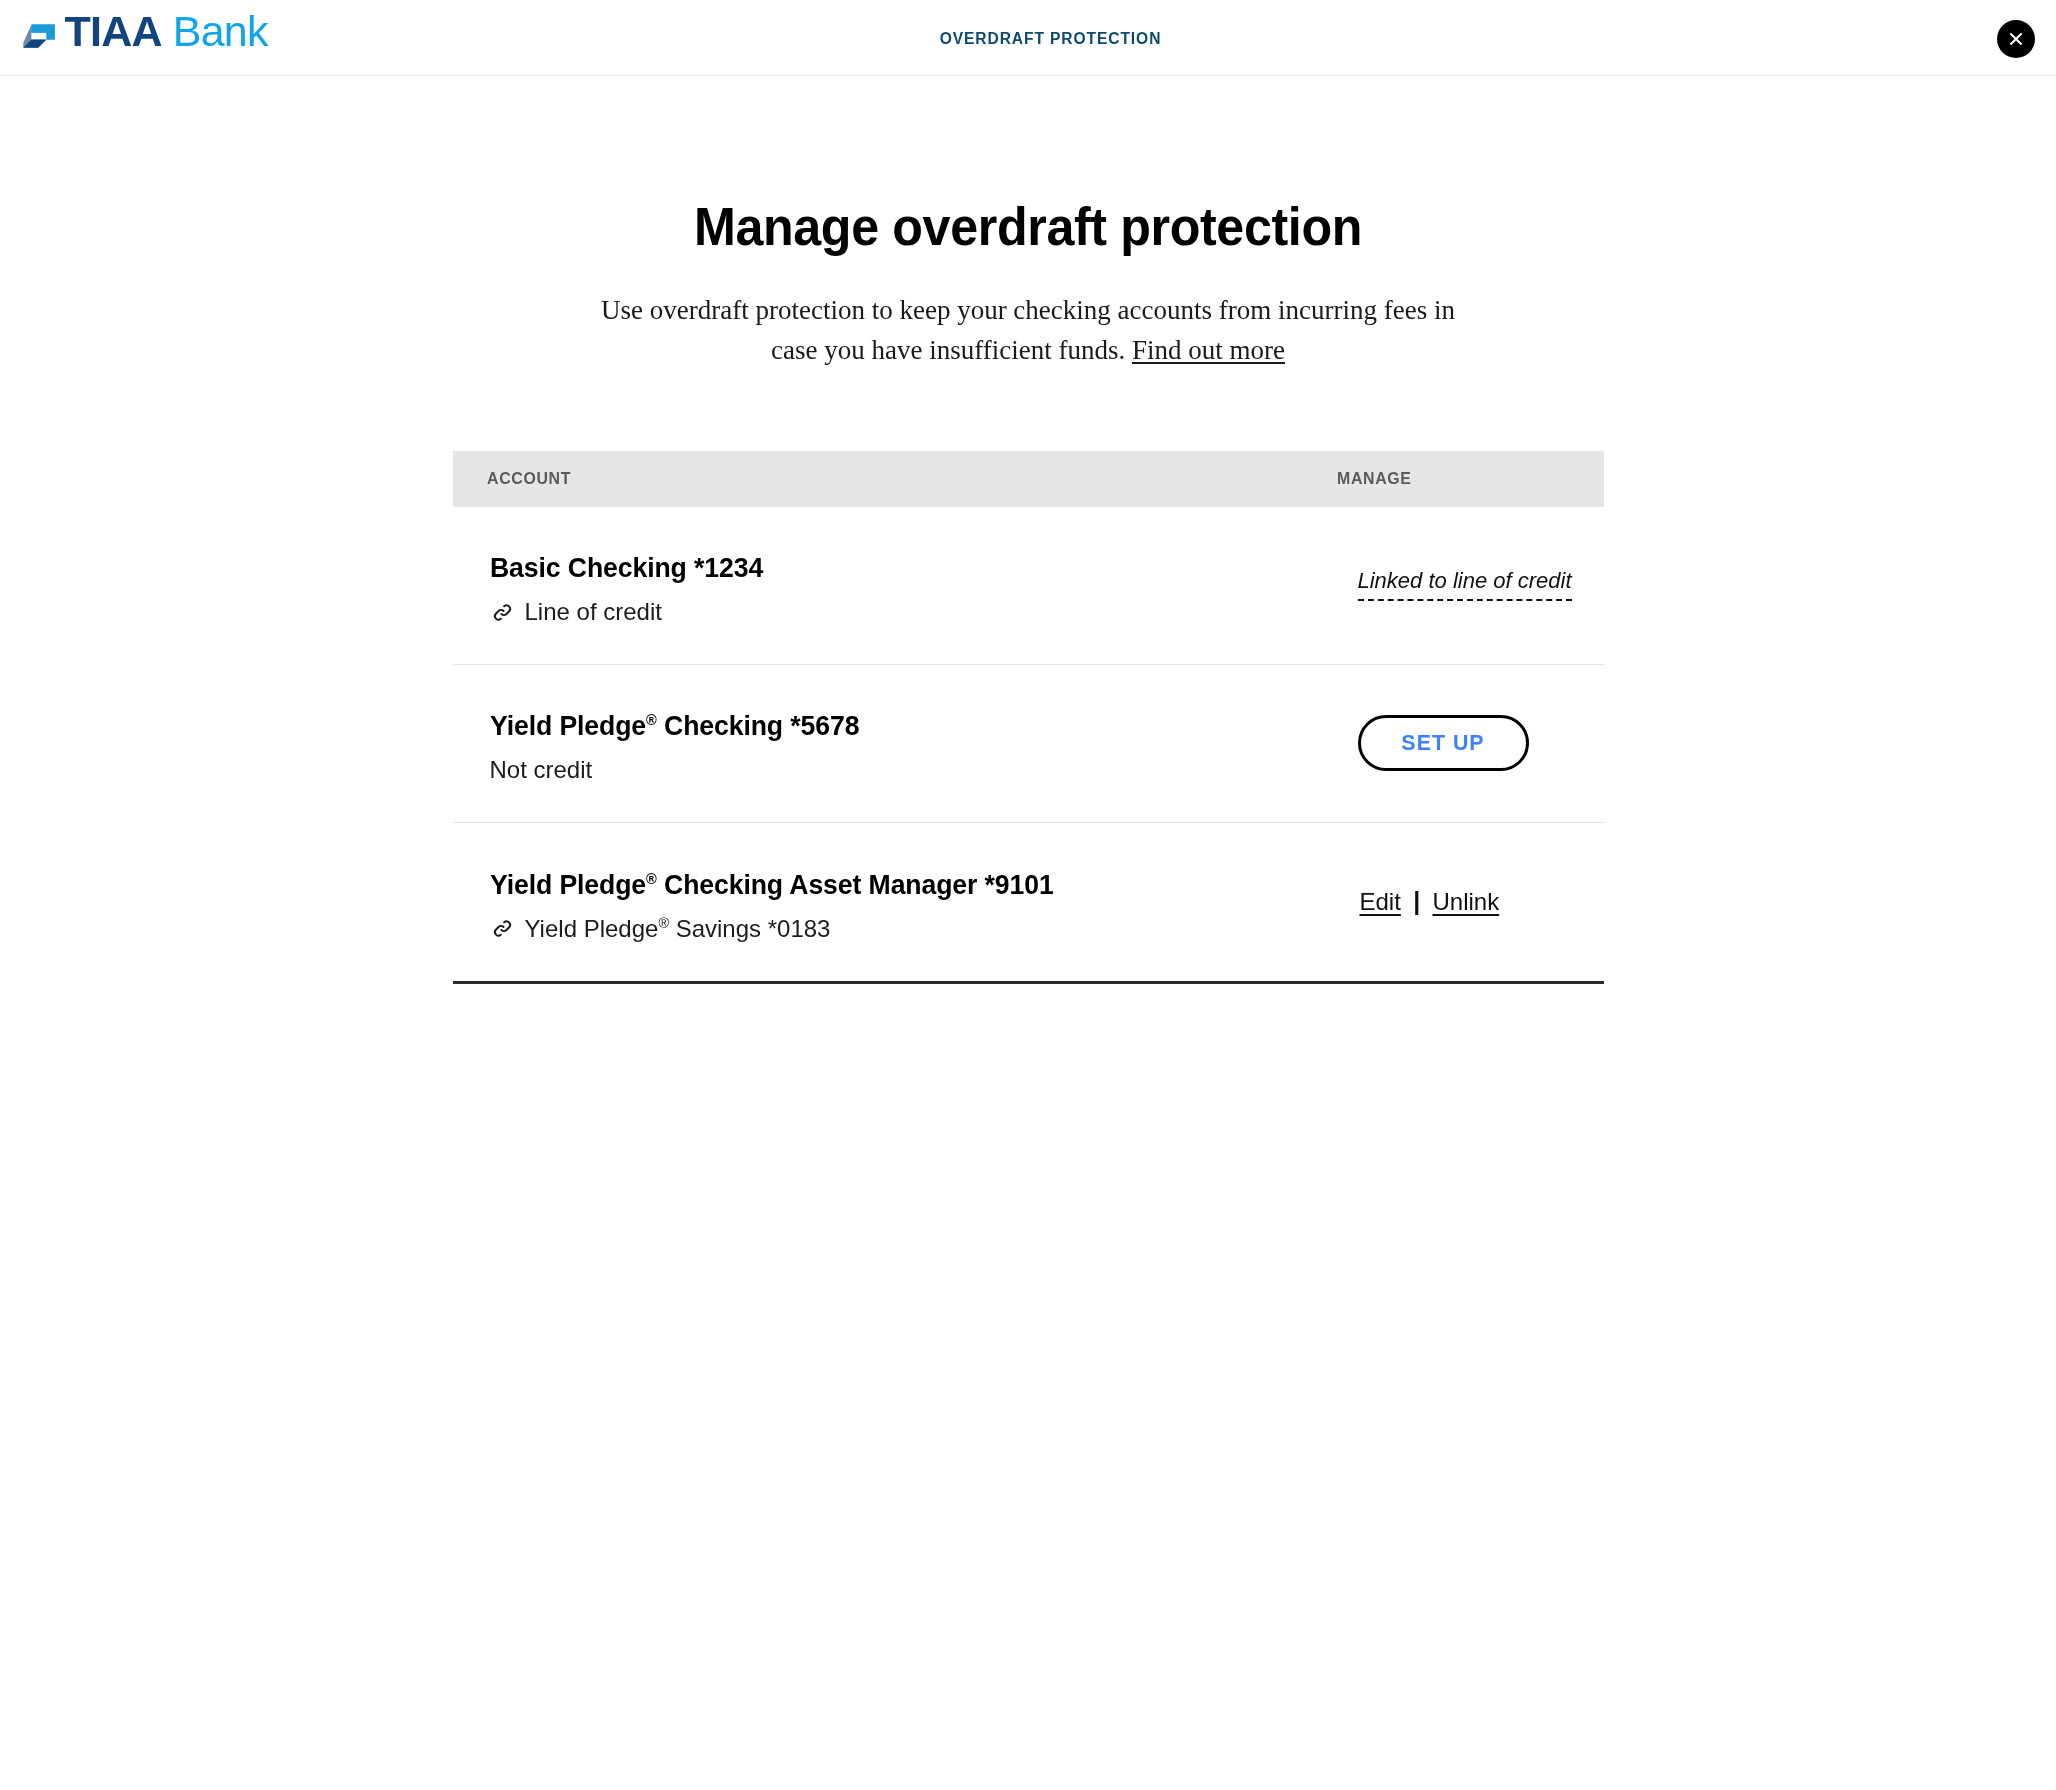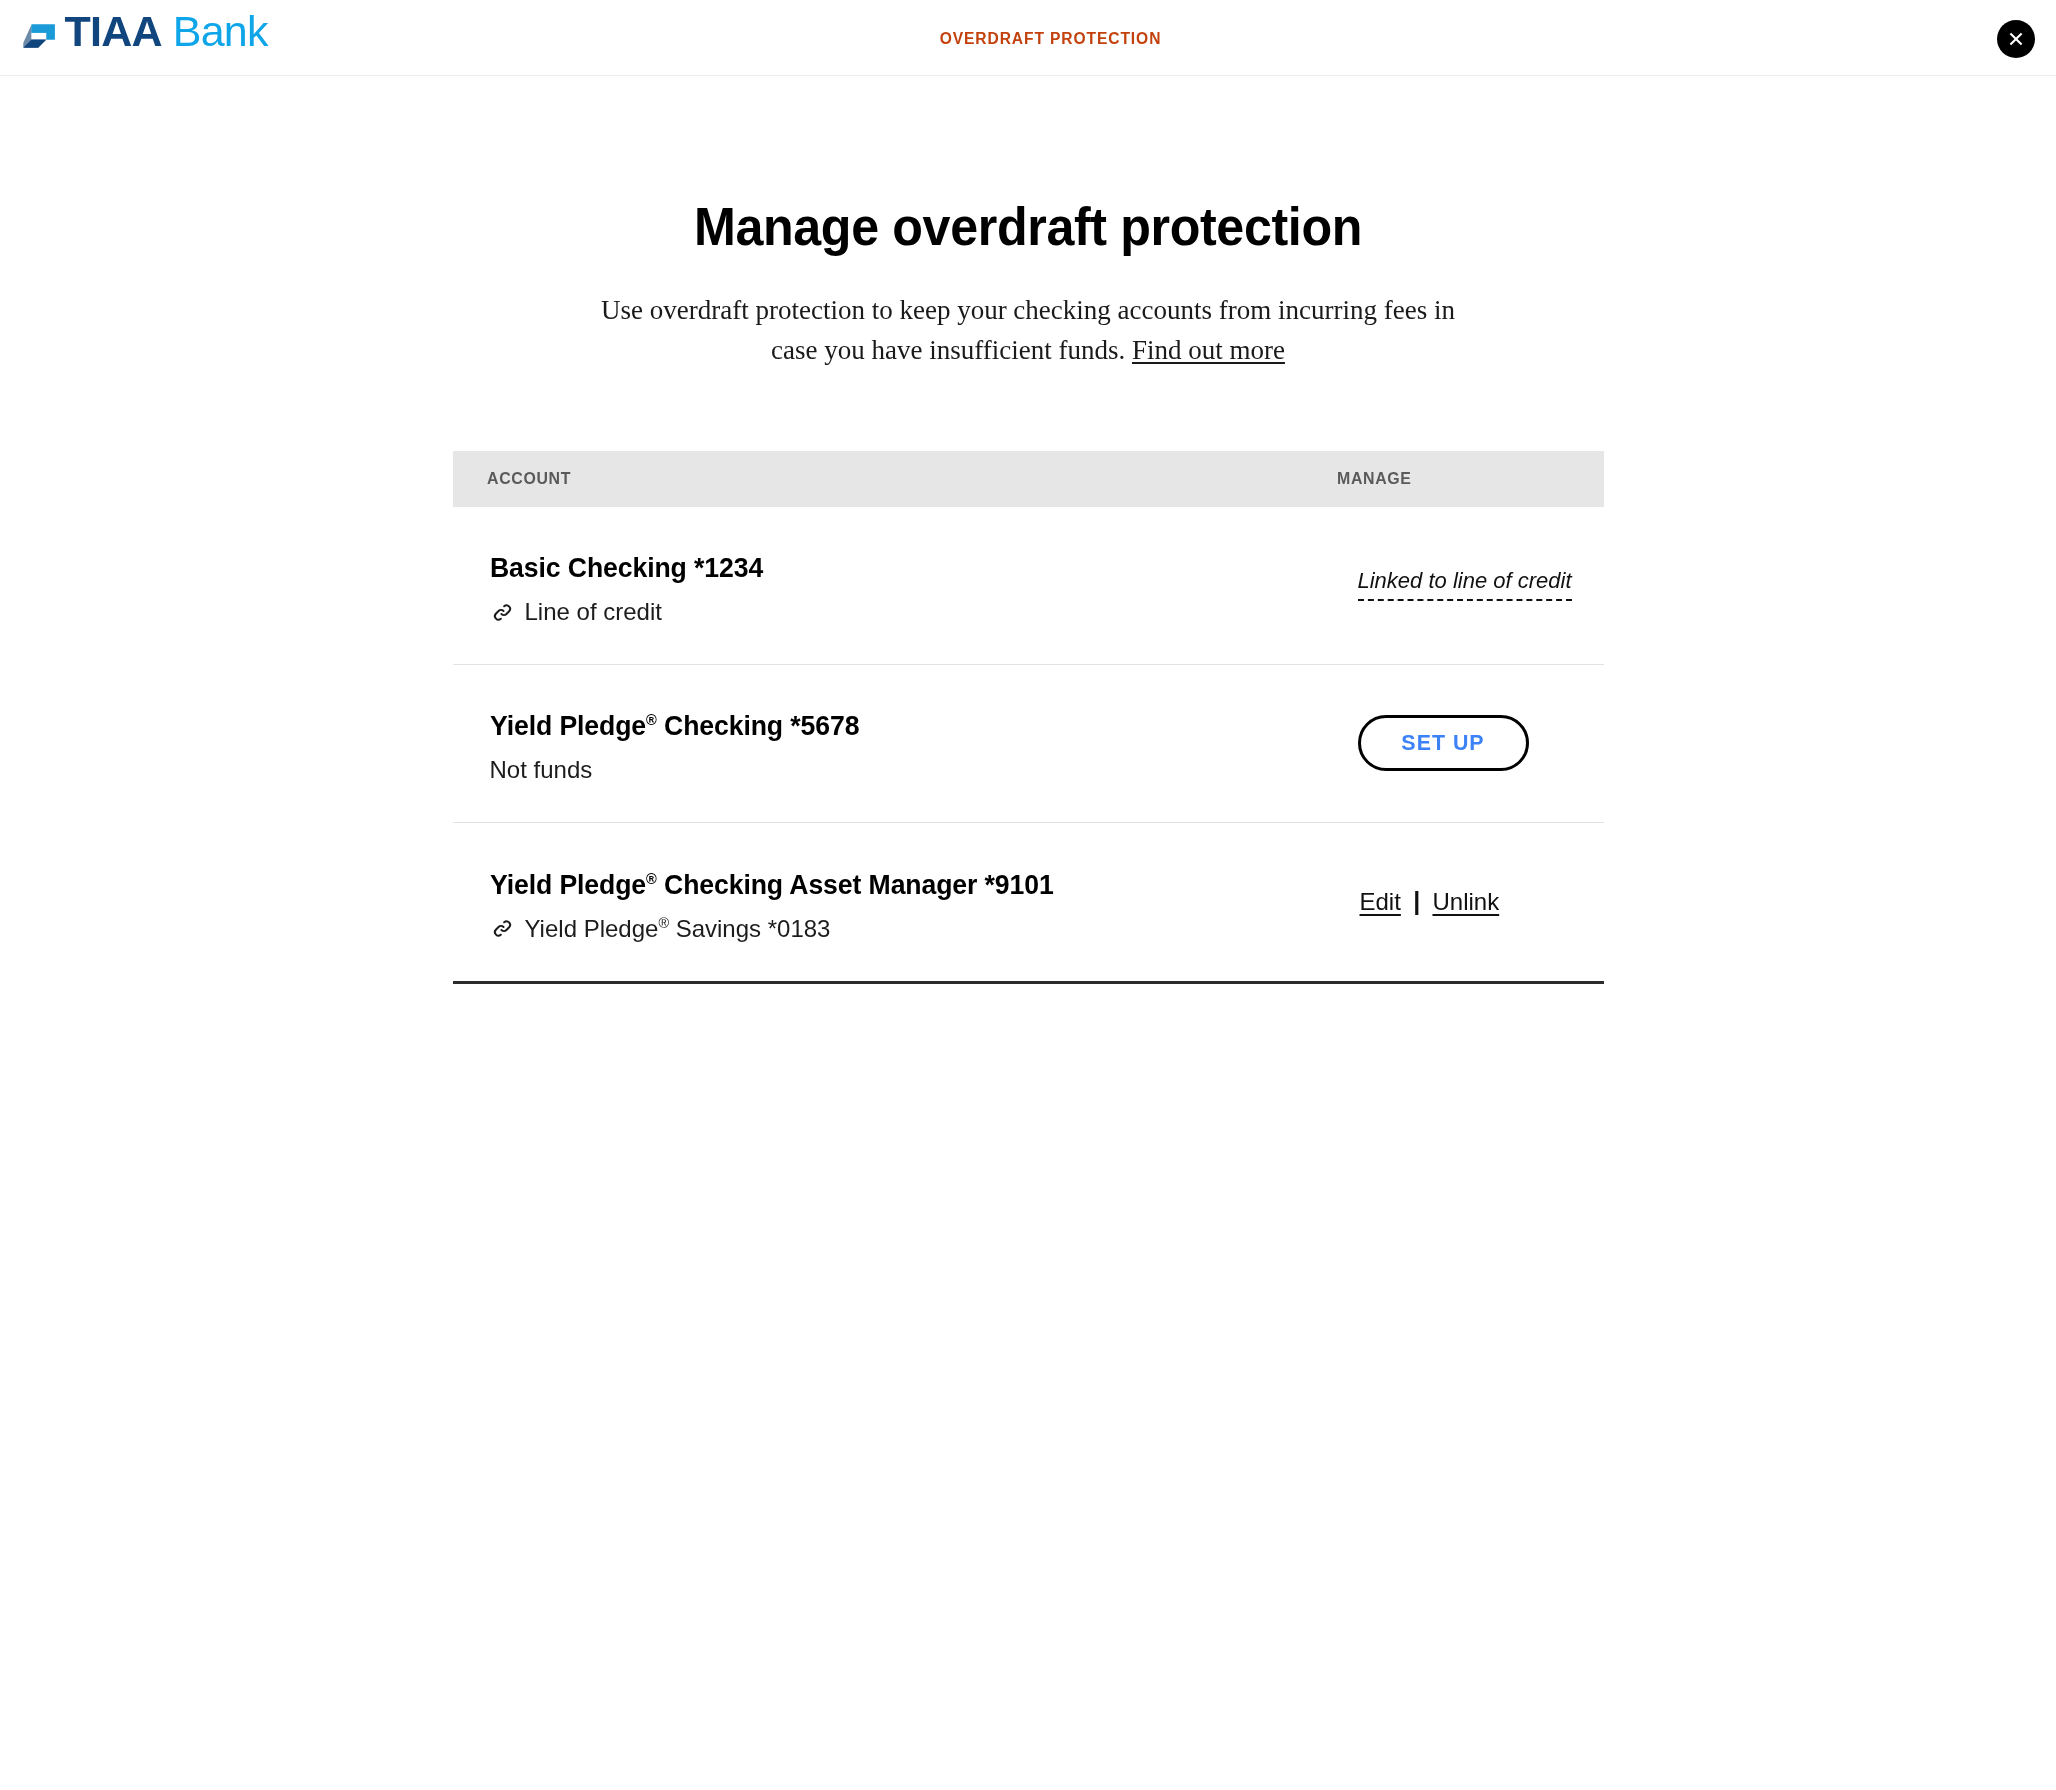--- a/index.html
+++ b/index.html
@@ -49,21 +49,21 @@
 
   .topbar-title {
     position: absolute;
     left: 0;
     right: 0;
     top: 30px;
     text-align: center;
     font-size: 15.6px;
     font-weight: 700;
     letter-spacing: 0.9px;
-    color: #c2410c;
+    color: #0c4a6e;
     text-transform: uppercase;
     padding-left: 45px;
   }
 
   .close-btn {
     position: absolute;
     right: 20.6px;
     top: 20px;
     width: 38px;
     height: 38px;
@@ -303,21 +303,21 @@
       </div>
       <div class="cell-manage manage-r1">
         <span class="status-linked">Linked to line of credit</span>
       </div>
     </div>
 
     <div class="row">
       <div class="cell-account">
         <div class="acct-name"><span>Yield Pledge</span><sup>®</sup><span> Checking *5678</span></div>
         <div class="acct-sub no-icon">
-          <span>Not funds</span>
+          <span>Not credit</span>
         </div>
       </div>
       <div class="cell-manage manage-r2">
         <button class="setup-btn">SET UP</button>
       </div>
     </div>
 
     <div class="row">
       <div class="cell-account">
         <div class="acct-name"><span>Yield Pledge</span><sup>®</sup><span> Checking Asset Manager *9101</span></div>

